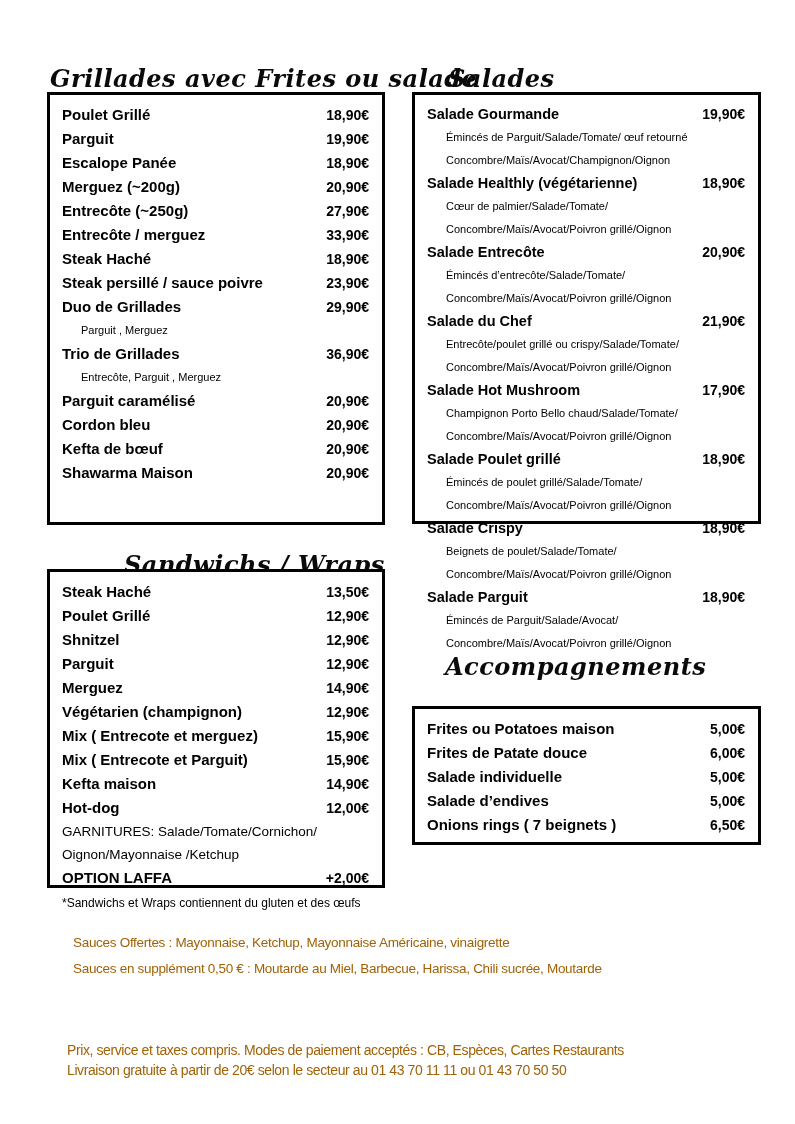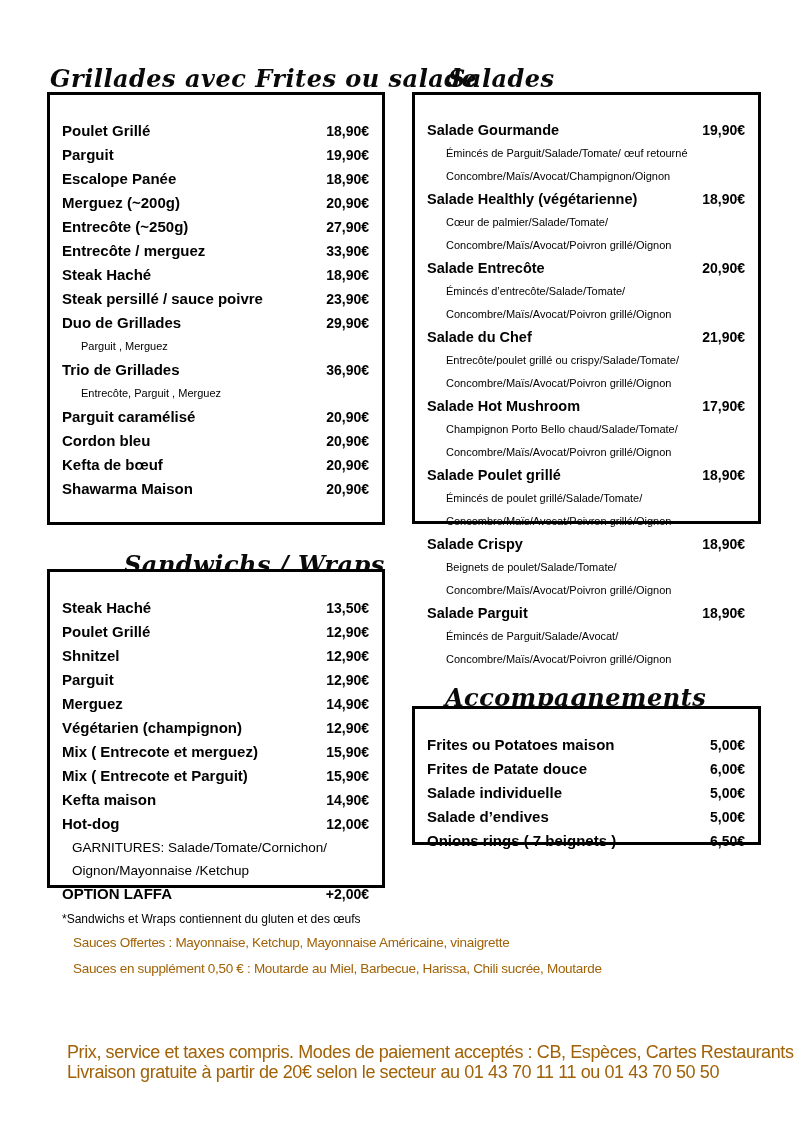--- a/index.html
+++ b/index.html
@@ -21,55 +21,55 @@
     font-size: 24px;
     letter-spacing: 0.5px;
     white-space: nowrap;
     color: #0a0a0a;
   }
   .menu-box {
     position: absolute;
     border: 3px solid #000000;
     background: #ffffff;
     box-sizing: border-box;
-    padding: 24px 13px 0 12px;
+    padding: 8px 13px 0 12px;
   }
   .row {
     display: flex;
     justify-content: space-between;
     align-items: baseline;
     font-weight: bold;
     font-size: 15px;
     line-height: 23px;
   }
   .row .price {
     font-weight: bold;
     font-size: 14px;
     white-space: nowrap;
     padding-left: 8px;
   }
-  .row.regular { font-weight: normal; font-size: 13.5px; margin-left: 10px; }
+  .row.regular { font-weight: normal; font-size: 13.5px; }
   .row.note { font-weight: normal; font-size: 12px; line-height: 21px; padding-top: 3px; }
   .sub {
     font-weight: normal;
     font-size: 11px;
     line-height: 23px;
     padding-left: 19px;
   }
   
   #salades-box .row { font-size: 14.5px; }
   .footer-line {
     position: absolute;
     font-size: 13.5px;
     letter-spacing: -0.3px;
     white-space: nowrap;
     color: #a16207;
   }
   .footer-line.small {
-    font-size: 18px;
+    font-size: 14px;
     letter-spacing: -0.4px;
   }
 </style>
 </head>
 <body>
 
 <div class="page">
 
   <h2 class="script-title" style="left:50px; top:44px;">Grillades avec Frites ou salade</h2>
 
@@ -244,21 +244,21 @@
         <div class="sub">Concombre/Maïs/Avocat/Poivron grillé/Oignon</div>
         <div class="row">
           <span class="name">Salade Parguit</span>
           <span class="price">18,90€</span>
         </div>
         <div class="sub">Émincés de Parguit/Salade/Avocat/</div>
         <div class="sub">Concombre/Maïs/Avocat/Poivron grillé/Oignon</div>
       </div>
   </div>
 
-  <h2 class="script-title" style="left:445px; top:663px;">Accompagnements</h2>
+  <h2 class="script-title" style="left:445px; top:632px;">Accompagnements</h2>
 
   <div class="menu-box" id="accompagnements-box" style="left:412px; top:706px; width:349px; height:139px;">
     <div>
         <div class="row">
           <span class="name">Frites ou Potatoes maison</span>
           <span class="price">5,00€</span>
         </div>
         <div class="row">
           <span class="name">Frites de Patate douce</span>
           <span class="price">6,00€</span>

